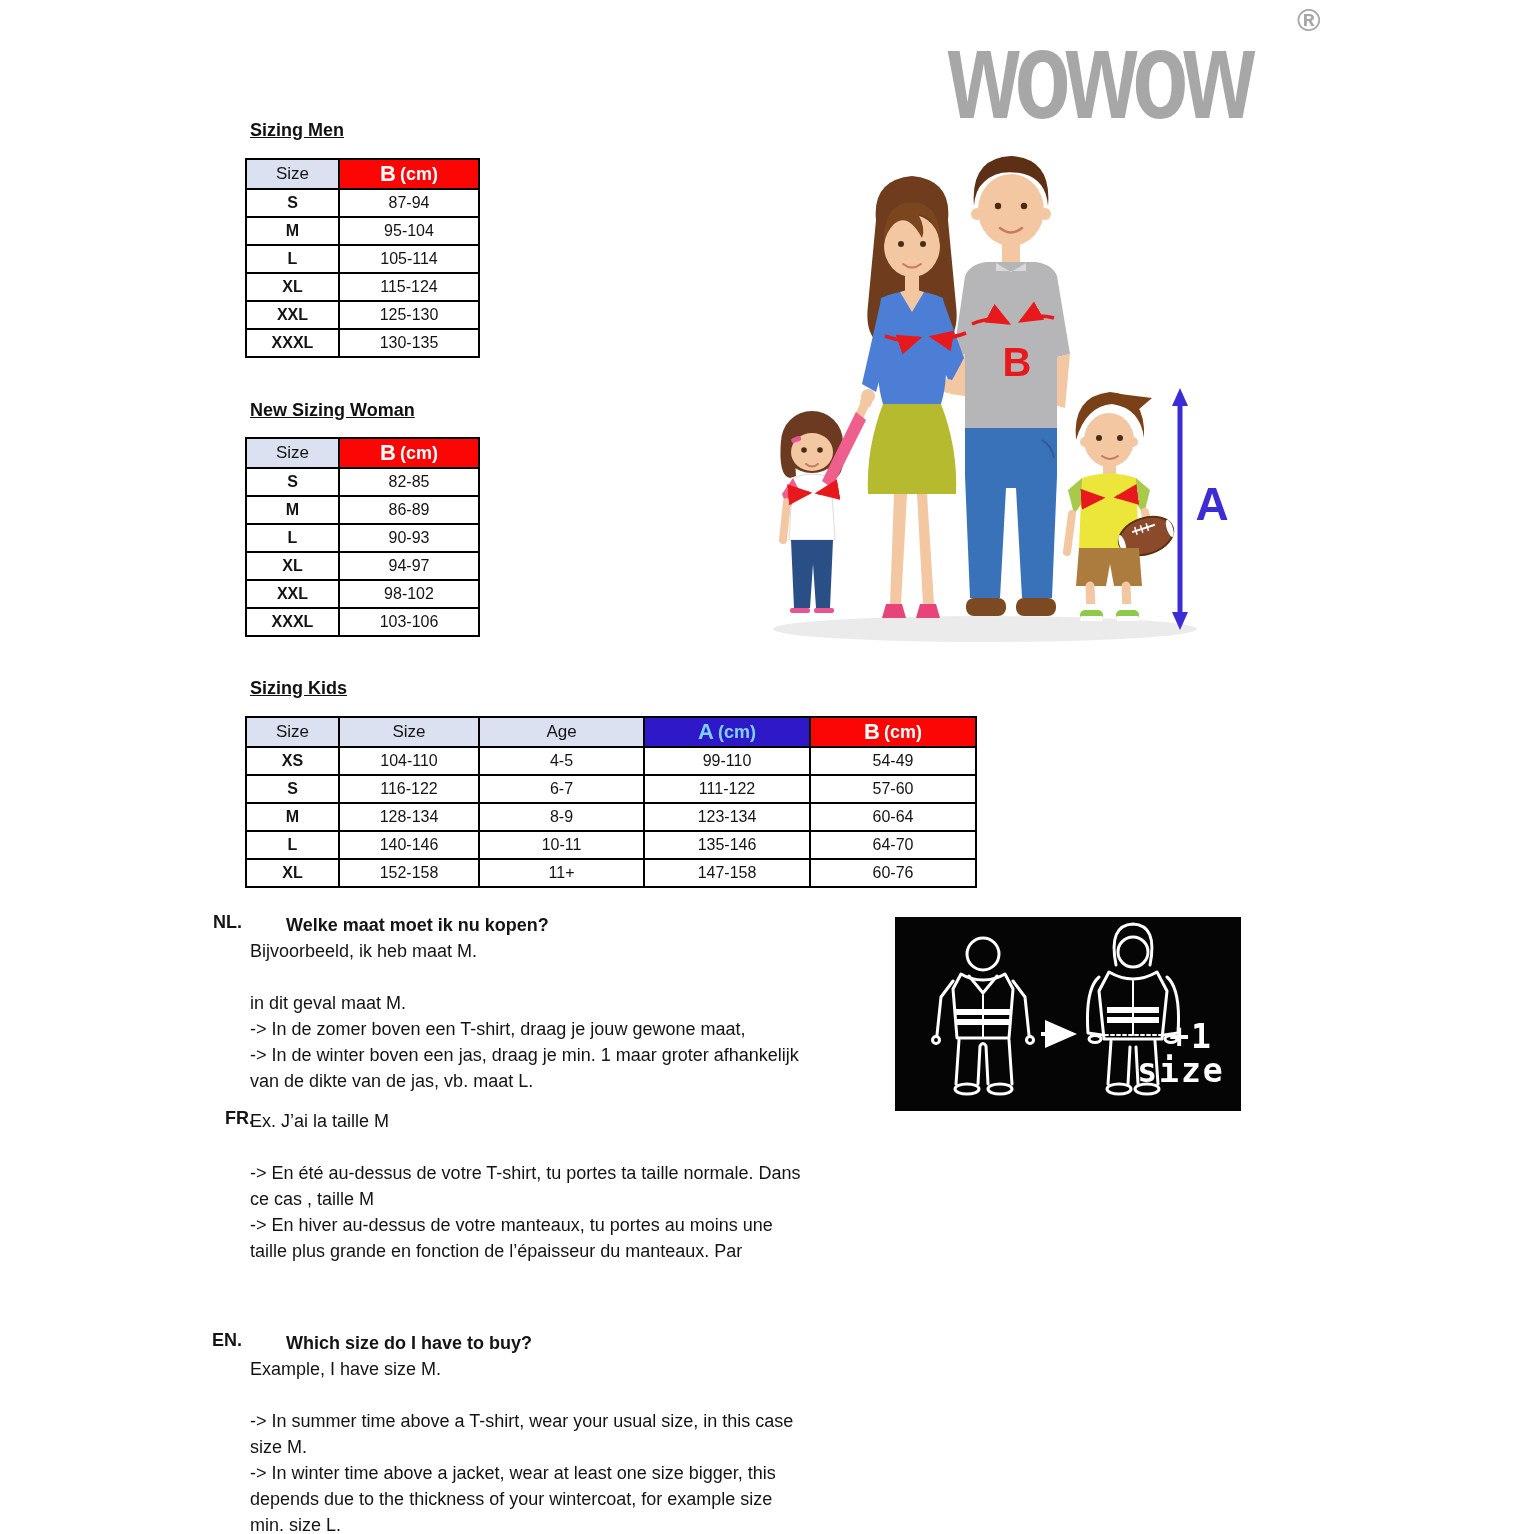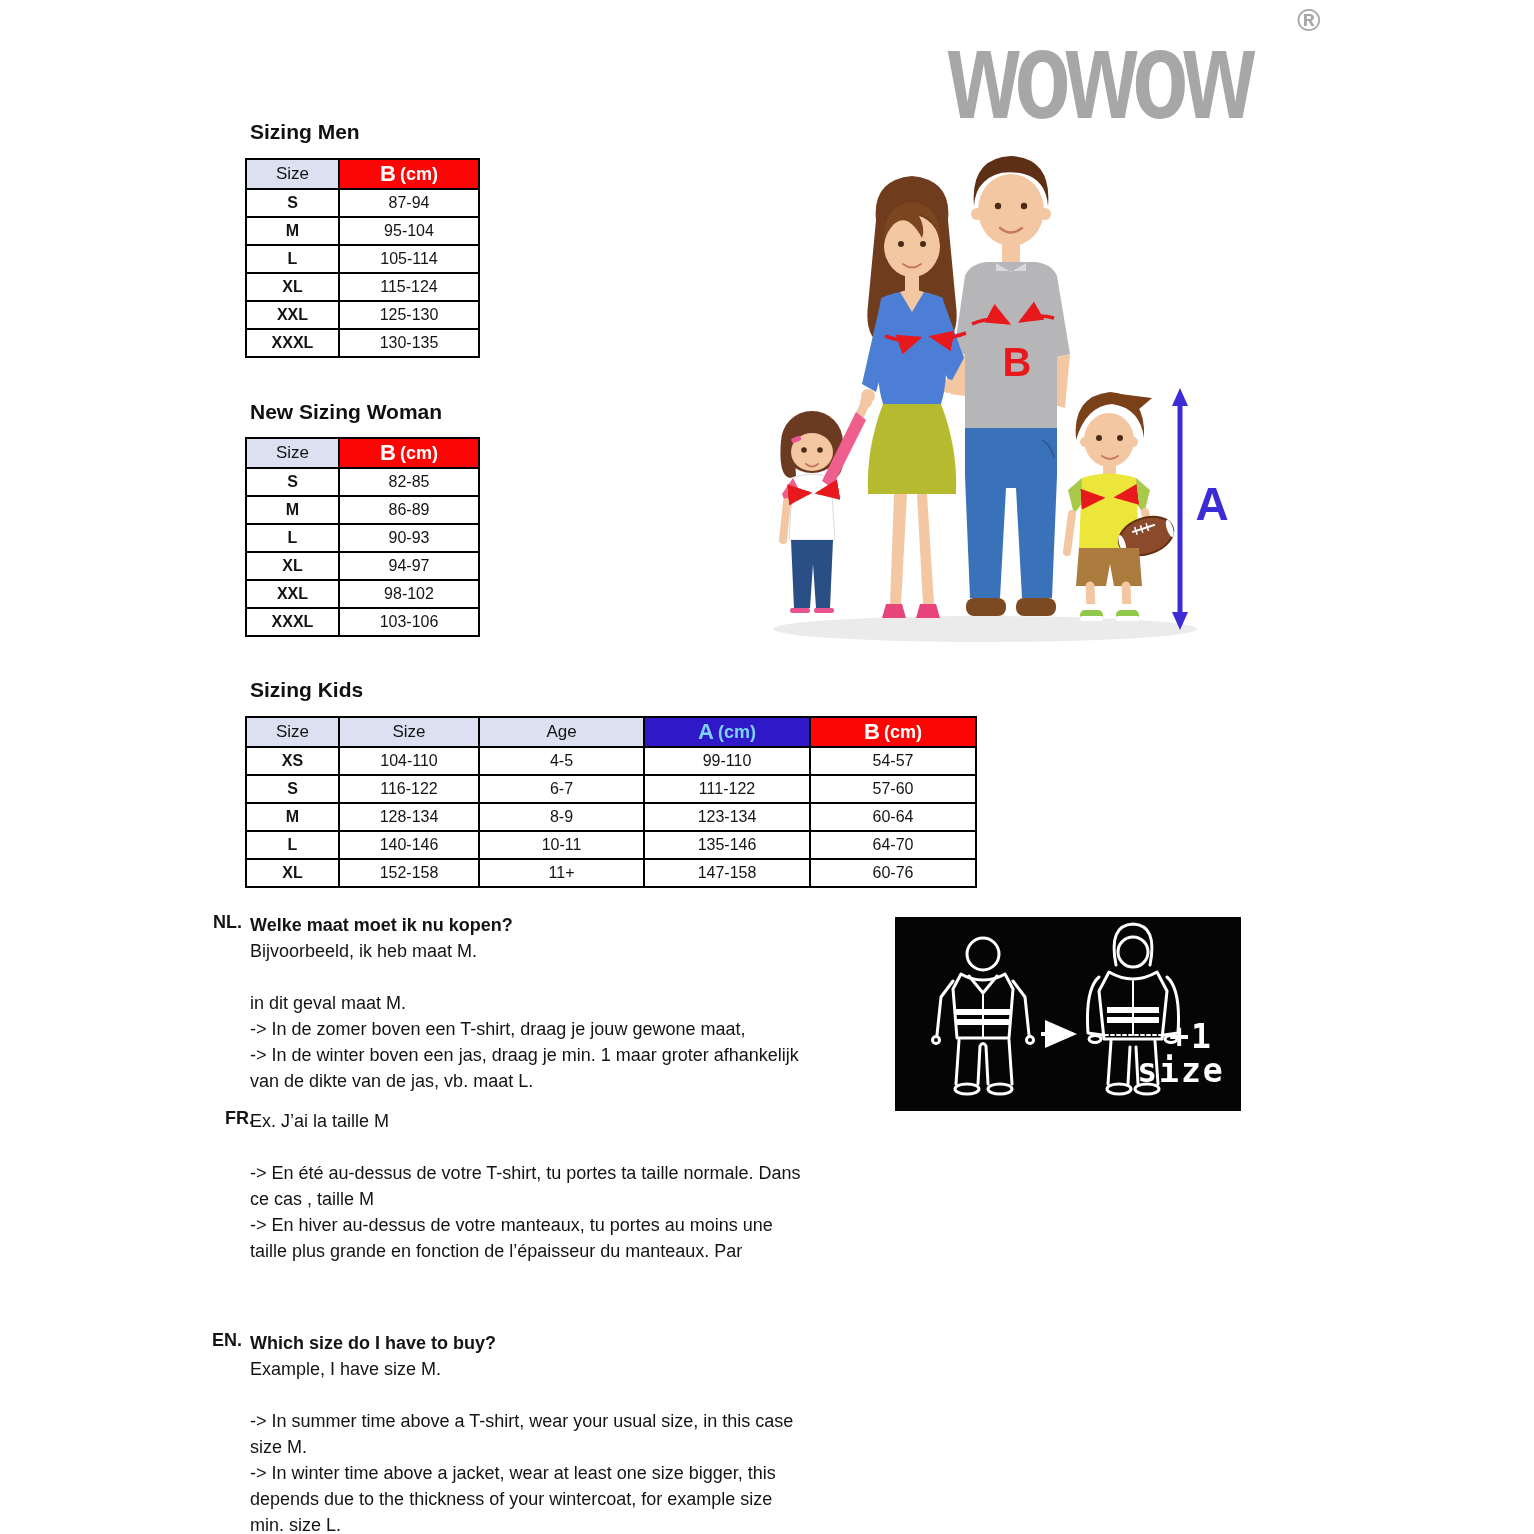--- a/index.html
+++ b/index.html
@@ -11,37 +11,37 @@
 
   
   .logo{
     left:948px;top:2px;
     font-weight:bold;font-size:92px;letter-spacing:-5px;color:var(--logo_gray);
     transform:scaleY(1.38);transform-origin:top left;
   }
   .rmark{left:1297px;top:2px;font-size:32px;color:var(--logo_gray);font-weight:bold;}
 
   
-  .sec-title{font-size:21px;font-weight:bold;color:#111;}
+  .sec-title{font-size:18px;font-weight:bold;color:#111;text-decoration:underline;}
 
   
   table{border-collapse:collapse;table-layout:fixed;}
   td,th{border:2px solid #000;text-align:center;vertical-align:middle;padding:0;}
   th{height:28px;font-weight:normal;font-size:17px;background:var(--header_bg);}
   td{height:26px;font-size:16px;background:#fff;}
   td.sz{font-weight:bold;}
   th.c-red{background:var(--red);color:#fff;}
   th.c-blue{background:var(--blue_a);color:#7dd3fc;}
   .letter{font-size:22px;font-weight:bold;vertical-align:middle;}
   .unit{font-size:18px;font-weight:bold;vertical-align:middle;margin-left:4px;}
 
   
   .lang-label{font-size:18px;font-weight:bold;width:42px;text-align:right;}
   .sec-body .ln{height:26px;line-height:26px;font-size:18px;white-space:nowrap;}
-  .sec-body .hd{font-weight:bold;}
+  .sec-body .hd{font-weight:bold;margin-left:36px;}
 
   
   .sizeup{left:895px;top:917px;width:346px;height:194px;background:var(--box_bg);}
   .mono-txt{font-family:"DejaVu Sans Mono",monospace;font-weight:bold;fill:#ffffff;letter-spacing:2px;}
 
   svg text{font-family:"Liberation Sans",sans-serif;}
 </style>
 </head>
 <body>
 
@@ -139,21 +139,21 @@
     <th>Size</th>
     <th>Age</th>
     <th class="c-blue"><span class="letter">A</span><span class="unit">(cm)</span></th>
     <th class="c-red"><span class="letter">B</span><span class="unit">(cm)</span></th>
   </tr>
   <tr>
         <td class="sz">XS</td>
         <td>104-110</td>
         <td>4-5</td>
         <td>99-110</td>
-        <td>54-57</td>
+        <td>54-49</td>
       </tr>
   <tr>
         <td class="sz">S</td>
         <td>116-122</td>
         <td>6-7</td>
         <td>111-122</td>
         <td>57-60</td>
       </tr>
   <tr>
         <td class="sz">M</td>

